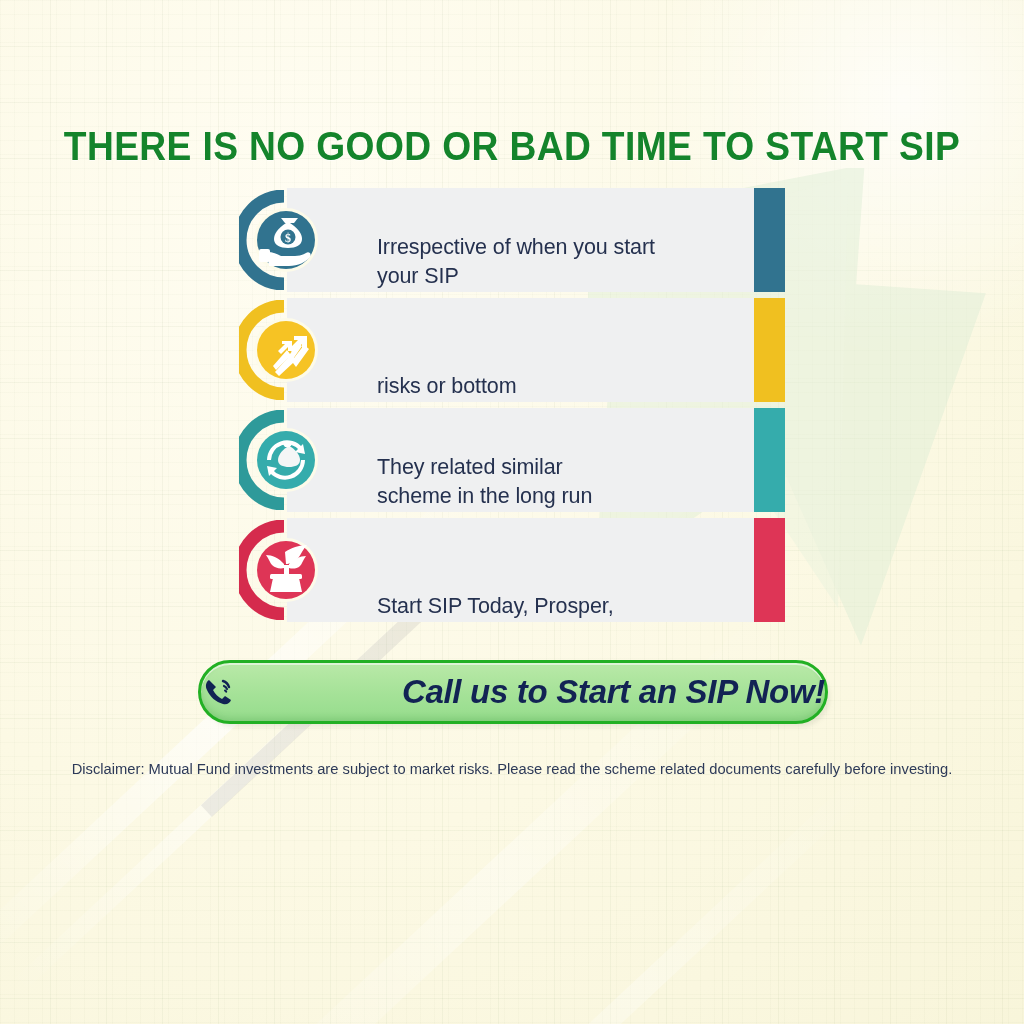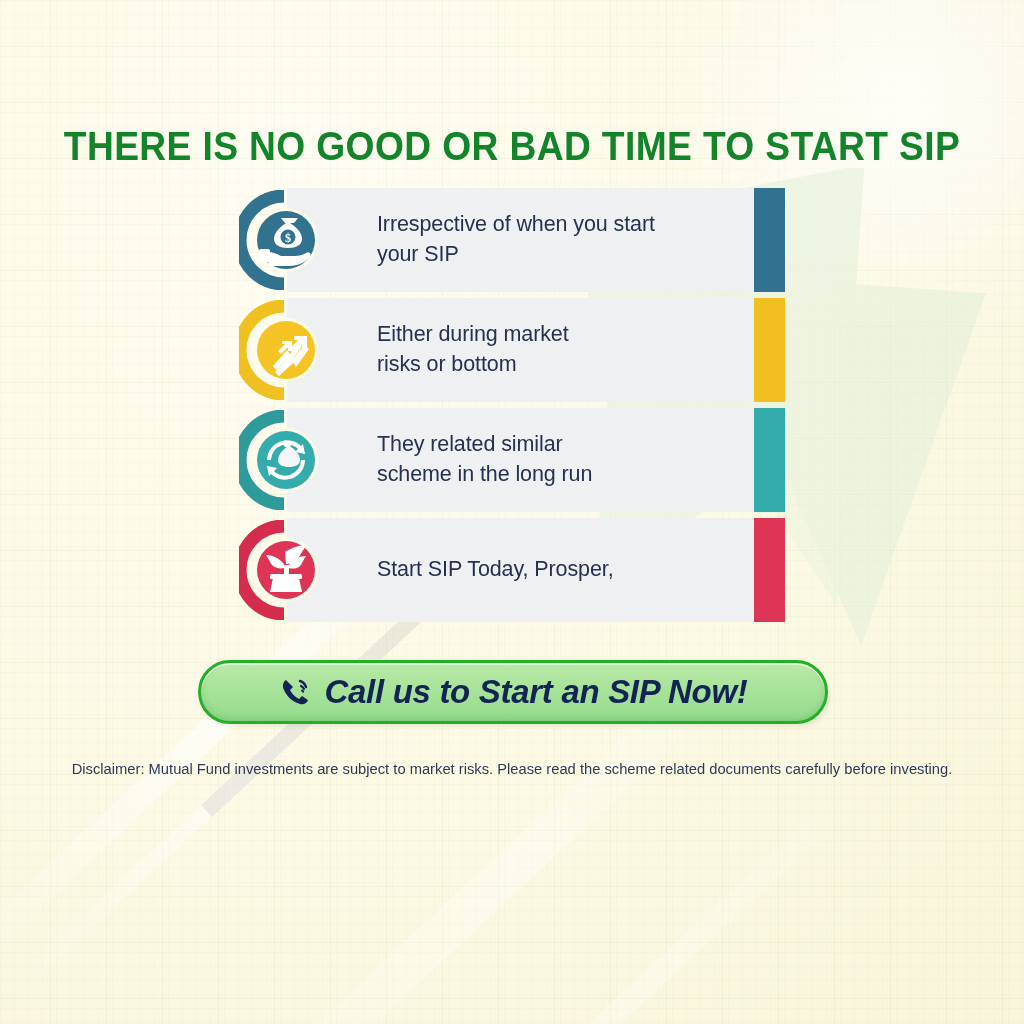--- a/index.html
+++ b/index.html
@@ -120,21 +120,21 @@
     height: 104px;
   }
   .row-text {
     position: absolute;
     left: 138px;
     top: 0;
     right: 48px;
     height: 104px;
     display: flex;
     flex-direction: column;
-    justify-content: center;
+    justify-content: flex-end;
     color: #25314f;
     font-size: 21.5px;
     font-weight: 500;
     line-height: 1.38;
     letter-spacing: -0.1px;
   }
   .badge {
     position: absolute;
     left: 0;
     top: 2px;
@@ -163,21 +163,21 @@
     position: absolute;
     left: 0; top: 0;
     width: 624px;
     height: 58px;
     border-radius: 32px;
     border: 3px solid #22b024;
     background: linear-gradient(180deg, #b9e9a8 0%, #a8e39a 45%, #95dc8c 100%);
     box-shadow: inset 0 2px 0 rgba(255,255,255,0.55), inset 0 -3px 6px rgba(40,130,40,0.18);
     display: flex;
     align-items: center;
-    justify-content: center;
+    justify-content: space-between;
     gap: 12px;
   }
   .cta-label {
     font-size: 33px;
     font-weight: bold;
     font-style: italic;
     color: #122354;
     letter-spacing: -0.3px;
     white-space: nowrap;
   }
@@ -241,21 +241,20 @@
           <path d="M28 62 c6 0 10 2 14 4 h14 c4 0 8 -1 11 -3 3 -2 6 1 4 4 -4 5 -12 9 -21 9 H30 z" fill="#ffffff"></path>
           <rect x="20" y="59" width="11" height="13" rx="2" fill="#ffffff"></rect>
         </svg>
       </div>
     </div>
 
     <div class="row">
       <div class="panel"></div>
       <div class="accent" style="background:#F0C020"></div>
       <div class="row-text">
-        <span>Either during market</span>
         <span>risks or bottom</span>
       </div>
       <div class="badge">
         <svg width="90" height="100" viewBox="0 0 90 100">
           <path d="M45 6 A44 44 0 1 0 45 94" fill="none" stroke="#F0C020" stroke-width="13"></path>
           <circle cx="47" cy="50" r="32" fill="#fdfbe9"></circle>
           <circle cx="47" cy="50" r="29" fill="#F6C324"></circle>
           <g fill="#ffffff">
             <path d="M34 66 l14 -16 3 4 8 -11 4 3 -11 16 -3 -4 -12 12 z"></path>
             <path d="M55 36 h13 v13 h-5 v-5 l-9 9 -4 -4 9 -9 h-4 z"></path>

